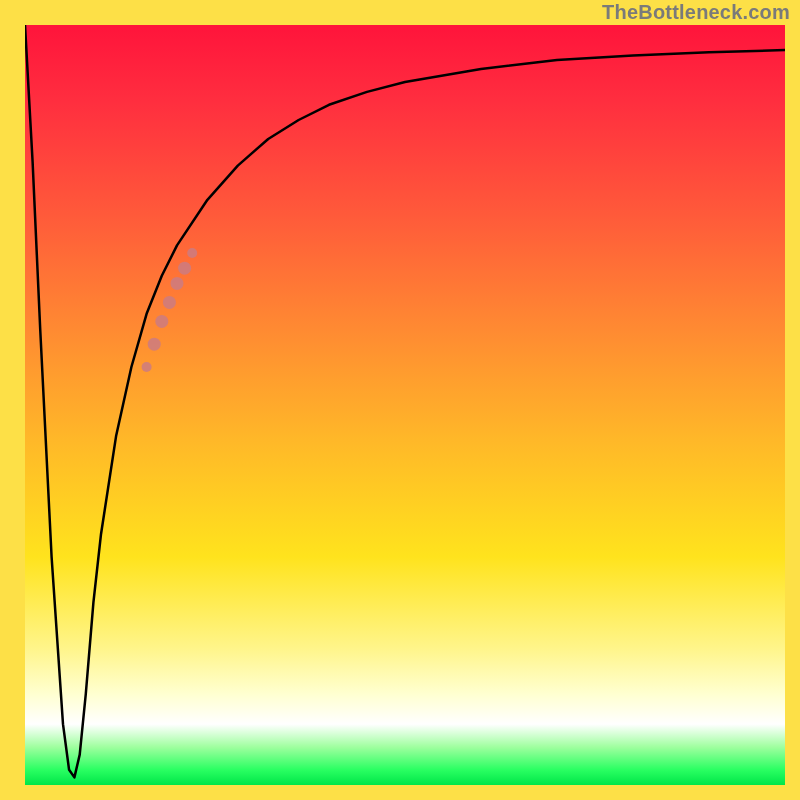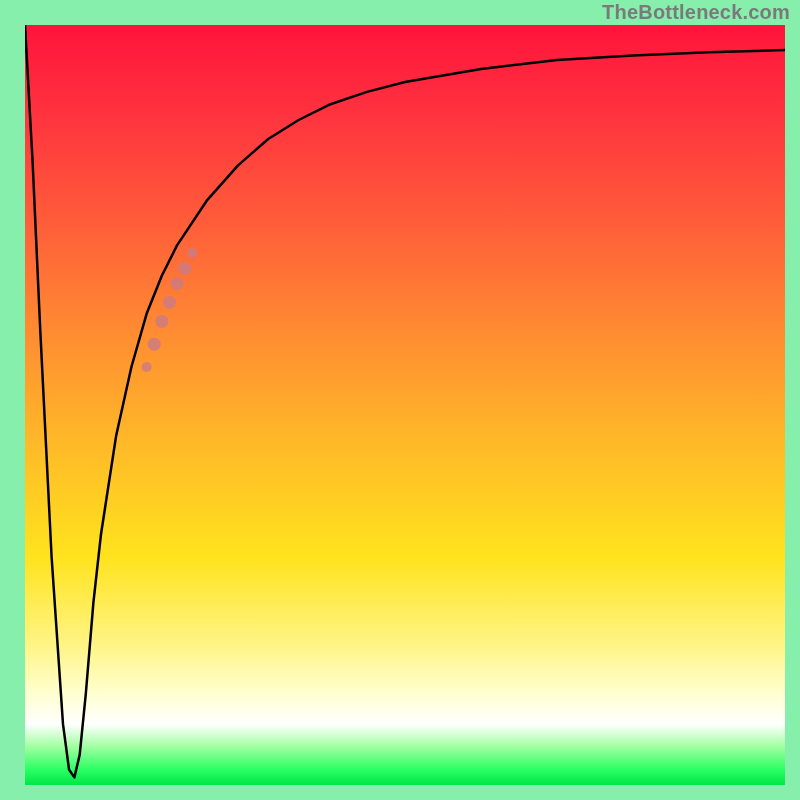--- a/index.html
+++ b/index.html
@@ -7,21 +7,21 @@
     padding: 0;
     width: 800px;
     height: 800px;
     background: #000;
     overflow: hidden;
   }
   .frame {
     position: relative;
     width: 800px;
     height: 800px;
-    background: #86efac;
+    background: #fde047;
   }
   .plot-area {
     position: absolute;
     left: 25px;
     top: 25px;
     width: 760px;
     height: 760px;
     
     background: linear-gradient(
       to bottom,

